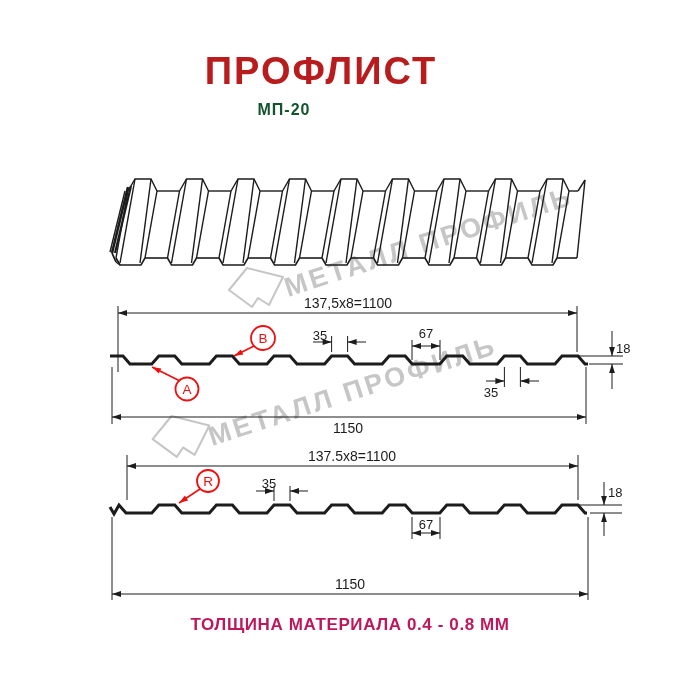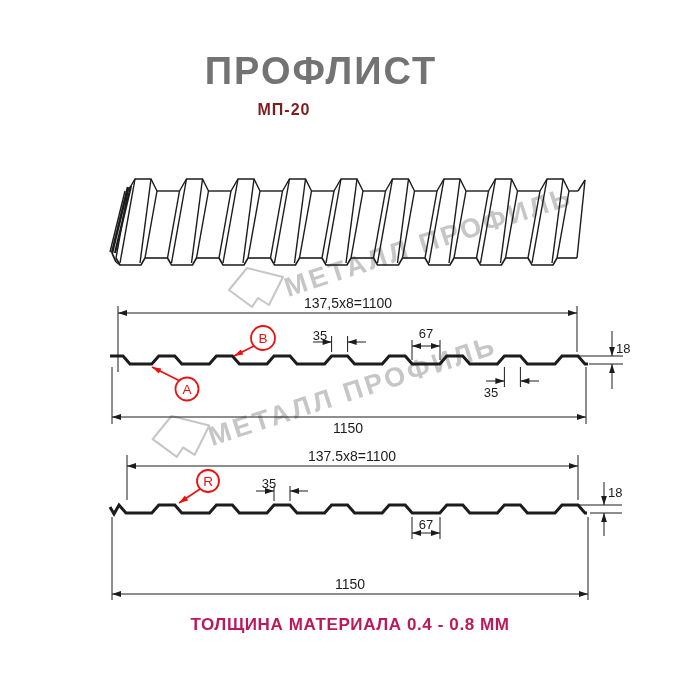--- a/index.html
+++ b/index.html
@@ -1,21 +1,21 @@
 <!DOCTYPE html>
 <html style="--ink: #1c1c1c; --red: #ee1010; --wm: #c6c6c6;"><head>
 <meta charset="utf-8">
 <style>
   html,body{margin:0;padding:0;background:#fff;}
   .page{position:relative;width:700px;height:700px;background:#fff;overflow:hidden;
         font-family:"Liberation Sans",sans-serif;}
   .title{position:absolute;top:50px;left:0;width:642px;text-align:center;
-         font-size:38px;font-weight:bold;letter-spacing:2px;color:#737373;}
+         font-size:38px;font-weight:bold;letter-spacing:2px;color:#b91c1c;}
   .subtitle{position:absolute;top:101px;left:0;width:568px;text-align:center;
-         font-size:16px;font-weight:bold;letter-spacing:1px;color:#7f1d1d;}
+         font-size:16px;font-weight:bold;letter-spacing:1px;color:#14532d;}
   .caption{position:absolute;top:615px;left:0;width:700px;text-align:center;
          font-size:17px;letter-spacing:0.6px;color:#be185d;font-weight:bold;}
   svg{position:absolute;left:0;top:0;}
   .dim{font-family:"Liberation Sans",sans-serif;font-size:13px;fill:var(--ink);}
   .dimbig{font-family:"Liberation Sans",sans-serif;font-size:14px;fill:var(--ink);}
   .ptlabel{font-family:"Liberation Sans",sans-serif;font-size:13.5px;fill:var(--red);}
   .wmtext{font-family:"Liberation Sans",sans-serif;font-size:27px;font-weight:bold;
           letter-spacing:3px;fill:var(--wm);}
   .wmlogo{fill:none;stroke:var(--wm);stroke-width:2;stroke-linejoin:round;}
   .ptcircle{fill:none;stroke:var(--red);stroke-width:1.8;}

